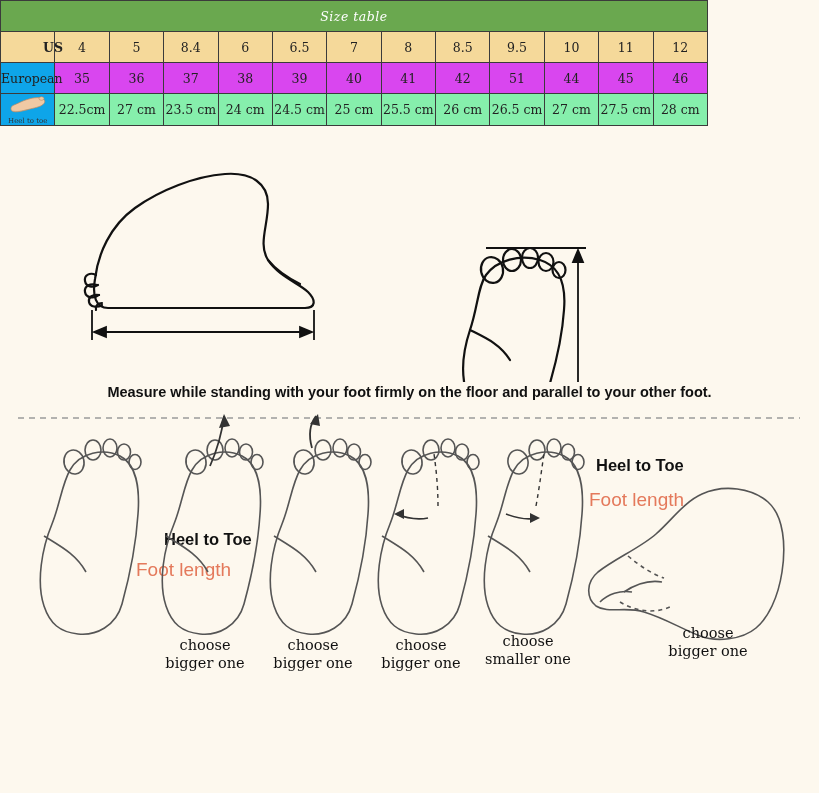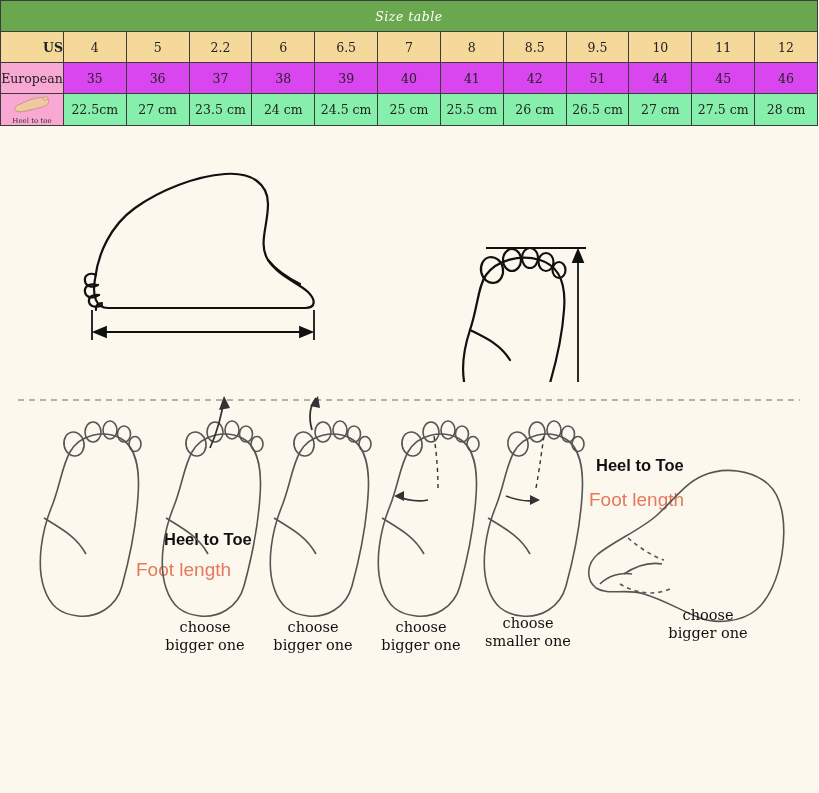--- a/index.html
+++ b/index.html
@@ -22,21 +22,21 @@
     background: #fdf8ee;
   }
 
   
   .table-wrap {
     width: 819px;
     background: #fdf8ee;
   }
   table.size-table {
     border-collapse: collapse;
-    width: 818px;
+    width: 708px;
     table-layout: fixed;
   }
   table.size-table td, table.size-table th {
     border: 1px solid #3b3b3b;
     text-align: center;
     vertical-align: middle;
     font-size: 12.5px;
     height: 30px;
     padding: 0;
   }
@@ -74,21 +74,21 @@
     background: #86efac;
     font-family: "DejaVu Serif", serif;
     height: 44px;
     font-size: 12.5px;
   }
   td.rowlabel {
     width: 72px;
     background: #f5d99a;
   }
   .row-eu td.rowlabel, .row-cm td.rowlabel {
-    background: #f9a8d4;
+    background: #0ea5e9;
   }
   .foot-cell {
     position: relative;
     padding: 0;
   }
   .foot-ico {
     display: block;
     margin: 0 auto;
     width: 46px;
     height: 22px;
@@ -171,21 +171,21 @@
   <div class="table-wrap">
     <table class="size-table">
       <tbody>
           <tr class="title-row">
         <td colspan="13">Size table</td>
       </tr>
       <tr class="hdr-row">
         <td class="rowlabel">US</td>
         <td>4</td>
         <td>5</td>
-        <td>2.2</td>
+        <td>8.4</td>
         <td>6</td>
         <td>6.5</td>
         <td>7</td>
         <td>8</td>
         <td>8.5</td>
         <td>9.5</td>
         <td>10</td>
         <td>11</td>
         <td>12</td>
       </tr>
@@ -289,20 +289,21 @@
       </g>
     </svg>
 
     <span class="lbl-heel" style="left:164px; top:396px;">Heel to Toe</span>
     <span class="lbl-foot" style="left:136px; top:425px;">Foot length</span>
 
     <span class="lbl-heel" style="left:596px; top:322px;">Heel to Toe</span>
     <span class="lbl-foot" style="left:589px; top:355px;">Foot length</span>
   </div>
 
+  <div class="subline">Measure while standing with your foot firmly on the floor and parallel to your other foot.</div>
 
   <div class="feet-area">
     <svg width="819" height="285" viewBox="0 0 819 285">
 
       <line x1="18" y1="12" x2="800" y2="12" stroke="#9a9a9a" stroke-width="1.4" stroke-dasharray="6 5"></line>
 
       <g fill="none" stroke="#555" stroke-width="1.6" stroke-linejoin="round">
         <path d="M44 200 C36 176 42 142 52 118 C60 98 62 78 70 64 C80 46 104 42 120 50 C136 58 140 82 138 108 C136 140 128 176 122 198 C116 220 96 230 78 228 C60 226 50 218 44 200 Z"></path>
         <ellipse cx="74" cy="56" rx="10" ry="12" transform="rotate(-12 74 56)"></ellipse>
         <ellipse cx="93" cy="44" rx="8" ry="10"></ellipse>

